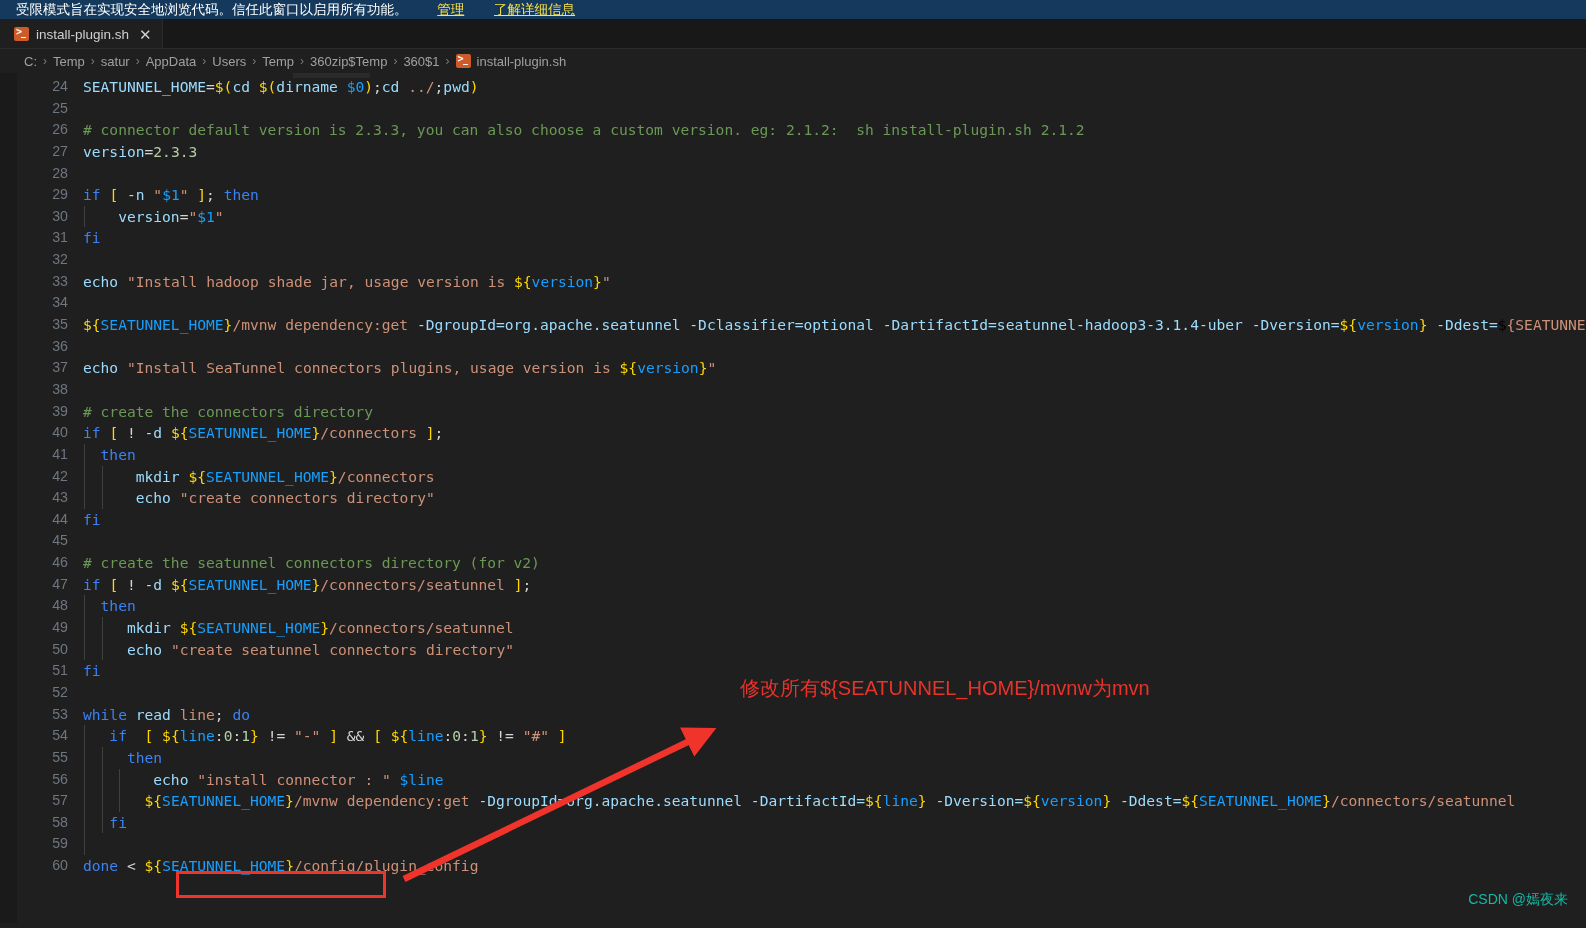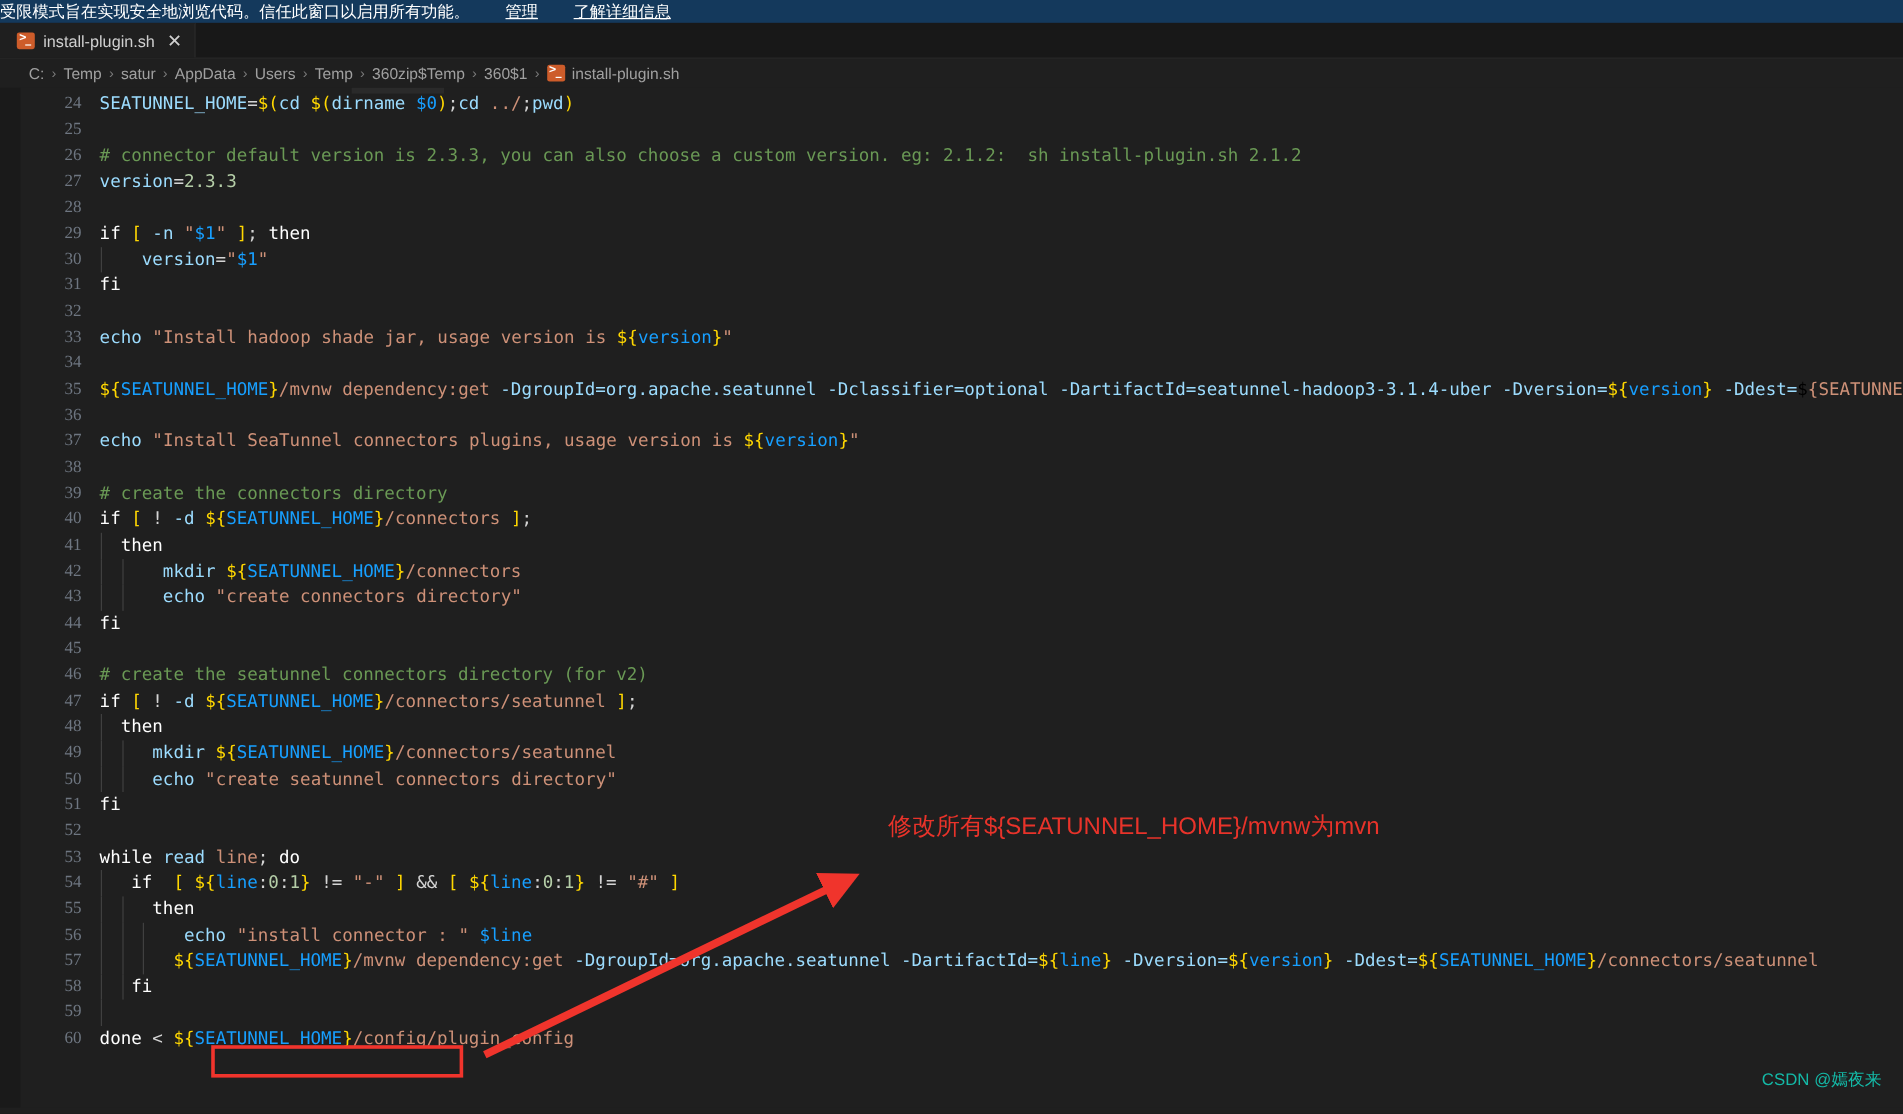--- a/index.html
+++ b/index.html
@@ -14,23 +14,23 @@
   #trust-banner {
     height: 19px;
     background: #14395c;
     color: #ffffff;
     font-size: 13.5px;
     line-height: 19px;
     white-space: nowrap;
     overflow: hidden;
     position: relative;
   }
-  #trust-banner .btxt { padding-left: 0px; }
+  #trust-banner .btxt { padding-left: 16px; }
   #trust-banner .blink {
-    color: #ffffff;
+    color: #fde047;
     text-decoration: underline;
     margin-left: 26px;
     cursor: pointer;
   }
 
   
   #tabbar {
     height: 30px;
     background: #181818;
     display: flex;
@@ -128,21 +128,21 @@
     height: 21.65px;
     position: relative;
     white-space: pre;
   }
   .ln {
     position: absolute;
     left: 0; top: 0;
     width: 68px;
     text-align: right;
     color: #6e7681;
-    font-family: Liberation Serif, serif;
+    font-family: Liberation Sans, sans-serif;
     font-size: 14.2px;
   }
   .code {
     position: absolute;
     left: 83px; top: 0;
     white-space: pre;
   }
   
   .guide {
     position: absolute;
@@ -150,21 +150,21 @@
     background: #404040;
     top: 0;
     height: 21.65px;
   }
 
   
   .c-var    { color: #9cdcfe; }
   .c-op     { color: #d4d4d4; }
   .c-str    { color: #ce9178; }
   .c-cmt    { color: #6a9955; }
-  .c-kw     { color: #ffffff; }
+  .c-kw     { color: #3b82f6; }
   .c-num    { color: #b5cea8; }
   .c-brk    { color: #ffd700; }
   .c-brk3   { color: #179fff; }
   .c-param  { color: #9cdcfe; }
   .c-orange { color: #ce9178; }
 
   
   #annotation-text {
     position: absolute;
     left: 740px;

